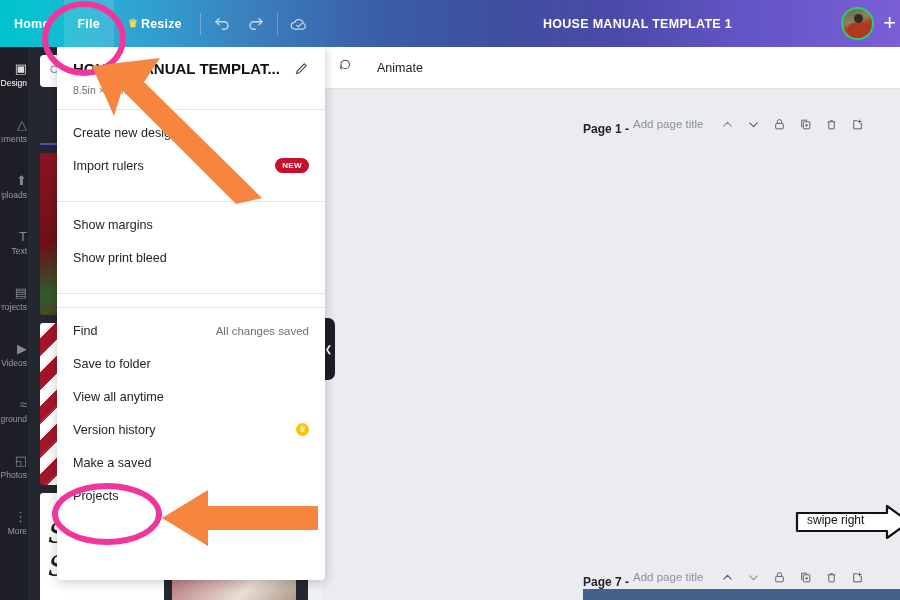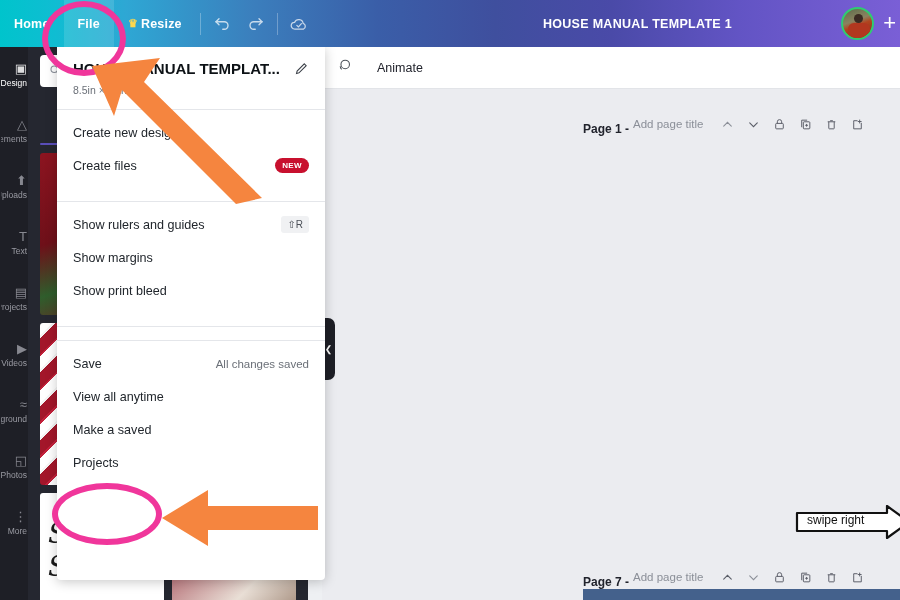--- a/index.html
+++ b/index.html
@@ -518,49 +518,52 @@
       </div>
     </div>
     <div class="fm-dim">8.5in × 11in</div>
     <div class="fm-sep"></div>
 
     <div class="fm-group">
       <div class="fm-item">
         <span>Create new design</span>
       </div>
       <div class="fm-item">
-        <span>Create files</span>
+        <span>Import rulers</span>
         <span class="badge-new">NEW</span>
       </div>
     </div>
     <div class="fm-sep"></div>
 
     <div class="fm-group">
       <div class="fm-item">
-        <span>Show rulers and guides</span>
-        <span class="kbd">⇧R</span>
-      </div>
-      <div class="fm-item">
         <span>Show margins</span>
       </div>
       <div class="fm-item">
         <span>Show print bleed</span>
       </div>
     </div>
     <div class="fm-sep"></div>
 
     <div class="fm-sep"></div>
 
     <div class="fm-group">
       <div class="fm-item">
-        <span>Save</span>
+        <span>Find</span>
         <span class="fm-right">All changes saved</span>
       </div>
       <div class="fm-item">
+        <span>Save to folder</span>
+      </div>
+      <div class="fm-item">
         <span>View all anytime</span>
+      </div>
+      <div class="fm-item">
+        <span>Version history</span>
+        <span class="crown-badge">♛</span>
       </div>
       <div class="fm-item">
         <span>Make a saved</span>
       </div>
       <div class="fm-item">
         <span>Projects</span>
       </div>
     </div>
 
   </div>

